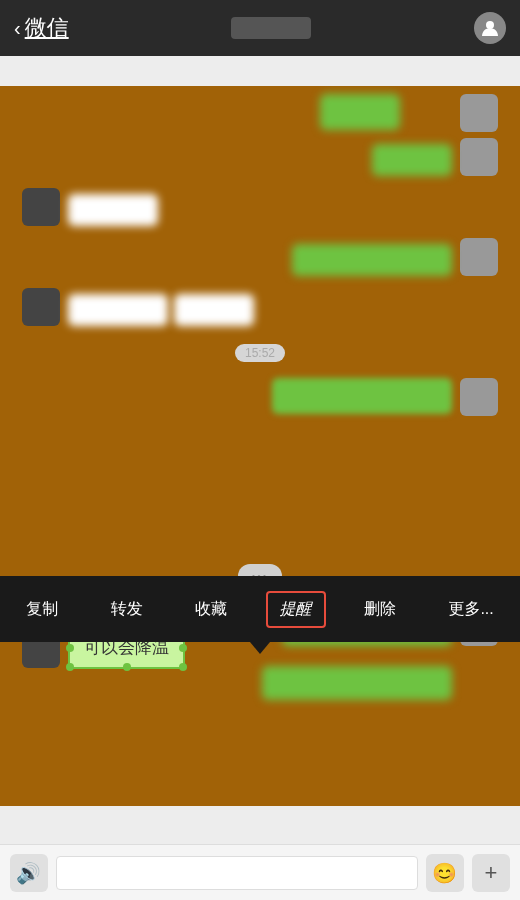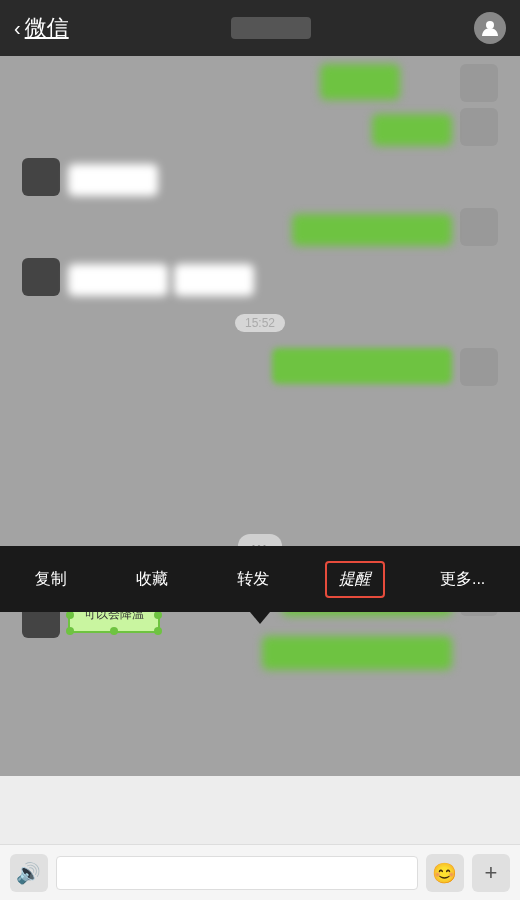--- a/index.html
+++ b/index.html
@@ -47,23 +47,24 @@
       background: #888;
       display: flex;
       align-items: center;
       justify-content: center;
     }
 
     
     .chat-area {
       width: 100%;
       height: 720px;
-      background: #a3a3a3;
+      background: #a16207;
       position: relative;
       overflow: hidden;
+      margin-top: 30px;
     }
 
     
     .msg-row {
       display: flex;
       align-items: flex-end;
       padding: 6px 14px;
     }
     .msg-row.right {
       flex-direction: row-reverse;
@@ -166,21 +167,21 @@
       left: 14px;
       display: flex;
       align-items: flex-start;
       z-index: 15;
     }
     .selected-bubble {
       background: #c9f5a0;
       border: 2px solid #6ec341;
       border-radius: 6px;
       padding: 8px 14px;
-      font-size: 12px;
+      font-size: 17px;
       color: #333;
       position: relative;
     }
     .dot-green {
       width: 8px;
       height: 8px;
       background: #6ec341;
       border-radius: 50%;
       position: absolute;
     }
@@ -325,23 +326,24 @@
     <span class="time-label">15:52</span>
   </div>
 
   <div style="display:flex;justify-content:flex-end;padding:4px 14px;">
     <div style="background:#6ec341;border-radius:6px;width:180px;height:36px;filter:blur(3px);"></div>
     <div class="avatar-sm"></div>
   </div>
 
   <div class="context-menu">
     <span class="context-menu-item">复制</span>
+    <span class="context-menu-item">转发</span>
     <span class="context-menu-item">收藏</span>
-    <span class="context-menu-item">转发</span>
     <span class="context-menu-item active">提醒</span>
+    <span class="context-menu-item">删除</span>
     <span class="context-menu-item">更多...</span>
     <div class="menu-pointer"></div>
   </div>
 
   <div class="selected-bubble-wrap">
     <div class="avatar-sm dark" style="margin-top:4px;"></div>
     <div class="selected-bubble">
       <span>可以会降温</span>
       <div class="dot-green dot-tl"></div>
       <div class="dot-green dot-tr"></div>

